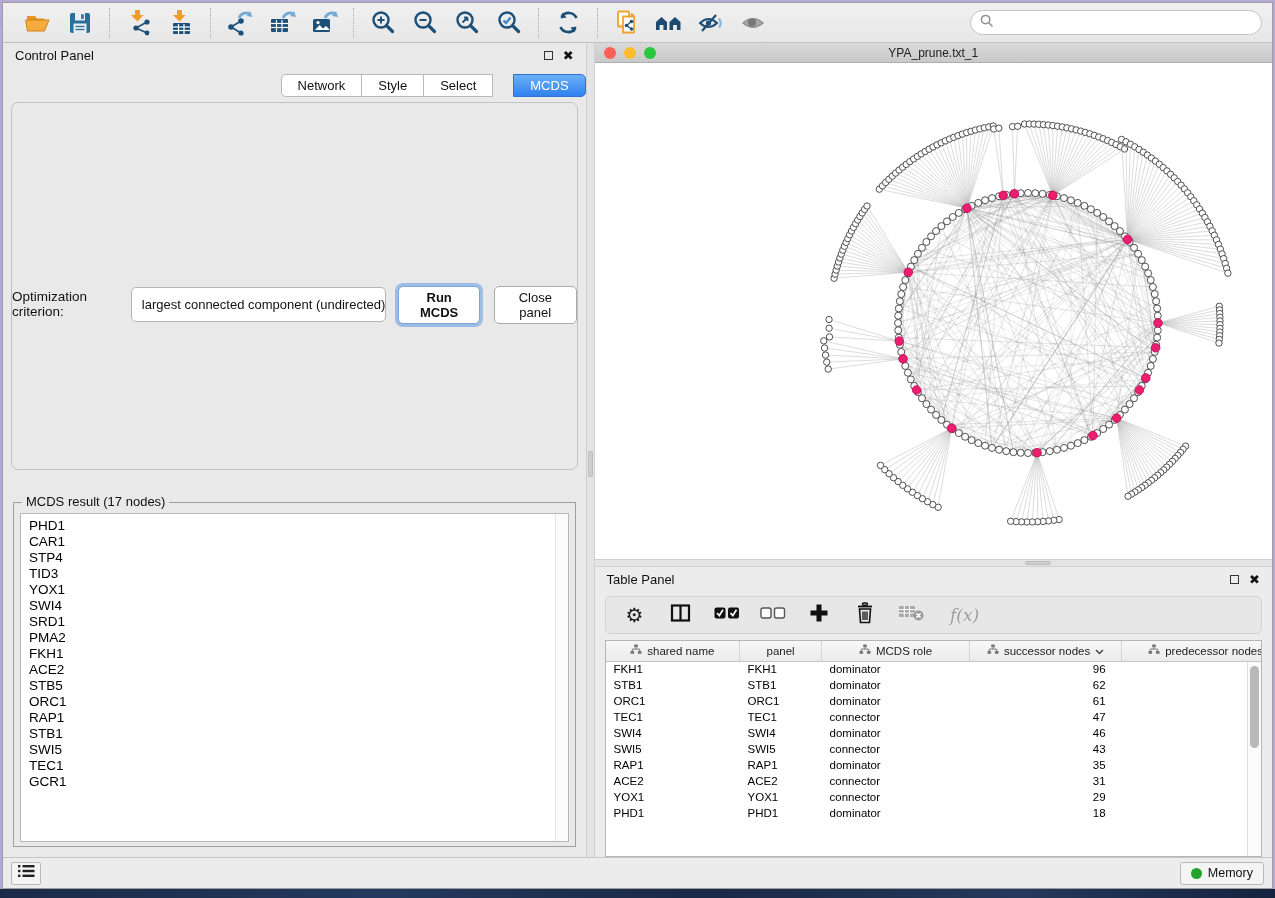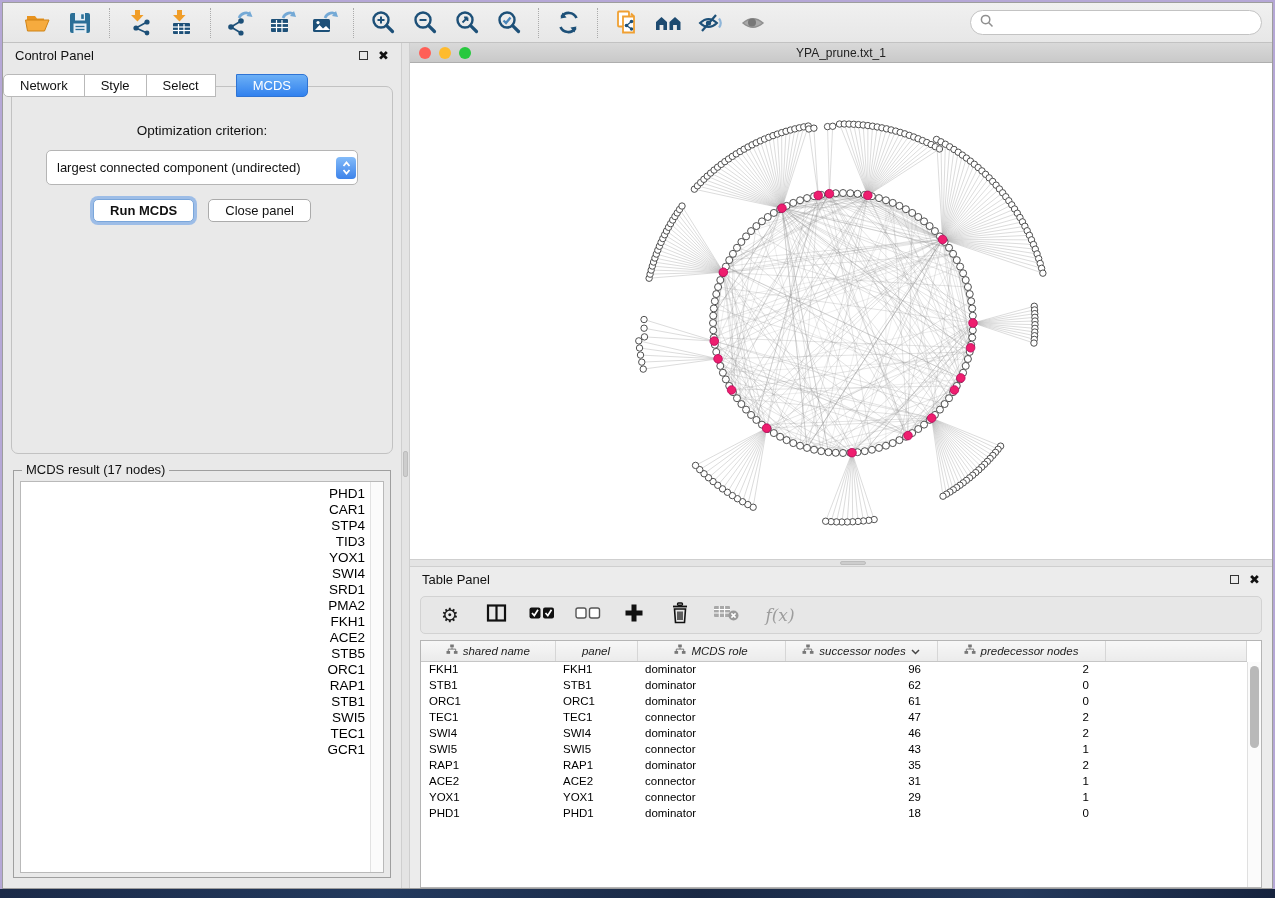--- a/index.html
+++ b/index.html
@@ -23,39 +23,39 @@
   .main{flex:1;display:flex;min-height:0;}
   .vdivider{flex:0 0 9px;background:#e4e4e4;border-left:1px solid #cfcfcf;border-right:1px solid #cfcfcf;
     position:relative;}
   .vgrip{position:absolute;top:408px;left:1px;width:5px;height:26px;background:#cdcdcd;border:1px solid #bdbdbd;border-radius:2px;}
   
   .cpanel{flex:0 0 398px;display:flex;flex-direction:column;background:#e9e9e9;min-height:0;}
   .panel-title{height:25px;display:flex;align-items:center;padding:0 12px;font-size:13px;color:#111;}
   .panel-title .winbtns{margin-left:auto;display:flex;align-items:center;gap:10px;}
   .float-btn{width:9px;height:9px;border:1.6px solid #333;display:inline-block;}
   .close-btn{font-size:13px;font-weight:bold;color:#111;line-height:1;}
-  .cp-tabs{display:flex;justify-content:flex-start;position:relative;z-index:2;margin-top:6px;margin-bottom:-11px;}
+  .cp-tabs{display:flex;justify-content:flex-end;position:relative;z-index:2;margin-top:6px;margin-bottom:-11px;}
   .seg{display:flex;}
   .seg .tab{background:#fff;border:1px solid #b9b9b9;margin-left:-1px;padding:3px 16px;font-size:13px;color:#111;}
   .seg .tab:first-child{border-radius:5px 0 0 5px;margin-left:0;}
   .seg .tab:last-child{border-radius:0 5px 5px 0;margin-left:20px;}
   .seg .tab.active{background:linear-gradient(#6cb0f6,#3181ee);border-color:#2f74d4;color:#fff;}
-  .cp-inner{margin:0 8px;flex:0 0 368px;border:1px solid #c2c2c2;border-radius:7px;background:#e9e9e9;
-    padding-top:36px;display:flex;flex-direction:column;align-items:center;gap:12px;}
+  .cp-inner{margin:16px 8px;flex:0 0 368px;border:1px solid #c2c2c2;border-radius:7px;background:#e9e9e9;
+    padding-top:36px;display:flex;flex-direction:row;align-items:center;gap:12px;}
   .opt-label{font-size:13.5px;color:#111;}
   .dropdown{width:312px;height:35px;background:#fff;border:1px solid #b5b5b5;border-radius:5px;
     display:flex;align-items:center;overflow:hidden;}
   .dropdown .dd-text{flex:1;font-size:13px;padding:0 10px;color:#111;white-space:nowrap;}
   .dropdown .dd-stepper{width:20px;height:22px;margin:0 1px;border-radius:4px;
     background:linear-gradient(#83bbf9,#3d83ea);display:flex;align-items:center;justify-content:center;}
   .btnrow{display:flex;gap:14px;margin-top:2px;}
   .mac-btn{background:#fff;border:1px solid #ababab;border-radius:5px;padding:3px 16px;font-size:13px;color:#111;}
   .mac-btn.focus{box-shadow:0 0 0 3px rgba(106,160,230,.6);border-color:#7aa6da;font-weight:bold;}
   .groupbox{flex:1;margin:16px 10px 10px 10px;border:1px solid #9f9f9f;position:relative;min-height:0;
-    padding:10px 6px 4px 6px;text-align:right;}
+    padding:10px 6px 4px 6px;}
   .groupbox .legend{position:absolute;top:-9px;left:8px;background:#e9e9e9;padding:0 4px;font-size:13px;color:#111;}
   .listbox{height:100%;background:#fff;border:1px solid #b9b9b9;position:relative;overflow:hidden;
     padding:4px 18px 0 8px;}
   .listbox .item{font-size:13.5px;line-height:16px;color:#000;}
   .list-scroll{position:absolute;right:0;top:0;bottom:0;width:13px;background:#fbfbfb;border-left:1px solid #e2e2e2;}
   
   .rightcol{flex:1;display:flex;flex-direction:column;min-width:0;min-height:0;}
   .net-titlebar{flex:0 0 20px;background:linear-gradient(#d9d9d9,#c9c9c9);border-bottom:1px solid #aeaeae;
     position:relative;display:flex;align-items:center;justify-content:center;}
   .net-titlebar .title{font-size:12px;color:#222;}
@@ -67,21 +67,21 @@
   
   .tpanel{flex:1;display:flex;flex-direction:column;background:#ececec;min-height:0;}
   .tp-toolbar{margin:4px 10px 6px 10px;height:38px;background:#e7e7e7;border:1px solid #d2d2d2;border-radius:5px;
     display:flex;align-items:center;gap:20px;padding:0 16px;}
   .ticon{display:flex;align-items:center;justify-content:center;width:26px;height:26px;}
   .gear-glyph{font-size:20px;color:#1a1a1a;line-height:1;}
   .fx-glyph{font-family:"DejaVu Serif","Liberation Serif",serif;font-style:italic;font-size:17px;color:#9d9d9d;}
   .tp-tablewrap{flex:1;margin:0 10px;background:#fff;border:1px solid #b5b5b5;position:relative;overflow:hidden;}
   table.grid{border-collapse:collapse;width:calc(100% - 14px);table-layout:fixed;}
   table.grid th{height:20px;background:linear-gradient(#f7f7f7,#ebebeb);border-bottom:1px solid #c6c6c6;
-    border-right:1px solid #d6d6d6;font-weight:normal;font-size:11.5px;color:#222;padding:0 4px;white-space:nowrap;overflow:hidden;font-style:italic;}
+    border-right:1px solid #d6d6d6;font-weight:normal;font-size:11.5px;color:#222;padding:0 4px;white-space:nowrap;overflow:hidden;}
   table.grid th .hwrap{display:flex;align-items:center;justify-content:center;gap:5px;}
   table.grid td{height:16px;font-size:11.5px;color:#000;padding:0 8px;white-space:nowrap;overflow:hidden;}
   table.grid td.num{text-align:right;padding-right:16px;}
   .tbl-scroll{position:absolute;right:0;top:21px;bottom:0;width:14px;background:#fbfbfb;border-left:1px solid #e0e0e0;}
   .tbl-thumb{position:absolute;left:2px;top:4px;width:9px;height:82px;background:#b9b9b9;border-radius:5px;}
   .tp-tabs{flex:0 0 30px;display:flex;align-items:center;justify-content:center;}
   
   .statusbar{flex:0 0 31px;background:#ececec;border-top:1px solid #c6c6c6;display:flex;align-items:center;padding:0 8px;}
   .sb-left{width:30px;height:23px;background:#f4f4f4;border:1px solid #b9b9b9;border-radius:2px;
     display:flex;align-items:center;justify-content:center;}
@@ -1345,15 +1345,31 @@
               </tbody>
           </table>
           <div class="tbl-scroll">
             <div class="tbl-thumb"></div>
           </div>
         </div>
       </div>
     </div>
   </div>
 
+  <div class="statusbar">
+    <div class="sb-left">
+      <span><svg width="18" height="14" viewBox="0 0 18 14">
+        <rect x="1" y="1" width="2.4" height="2.4" fill="#222"></rect>
+            <rect x="5.5" y="1" width="12" height="2.4" fill="#222"></rect>
+        <rect x="1" y="5.8" width="2.4" height="2.4" fill="#222"></rect>
+            <rect x="5.5" y="5.8" width="12" height="2.4" fill="#222"></rect>
+        <rect x="1" y="10.6" width="2.4" height="2.4" fill="#222"></rect>
+            <rect x="5.5" y="10.6" width="12" height="2.4" fill="#222"></rect>
+      </svg></span>
+    </div>
+    <div class="memory-btn">
+      <span class="memdot"></span>
+      <span>Memory</span>
+    </div>
+  </div>
 </div>
 
 <div class="desktop-strip"></div>
 
 </body></html>

